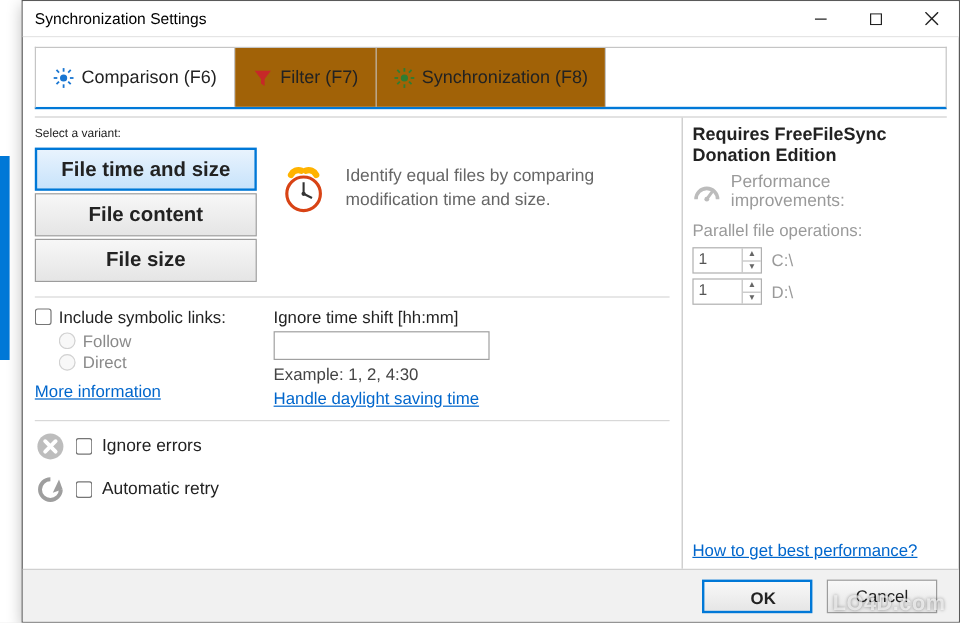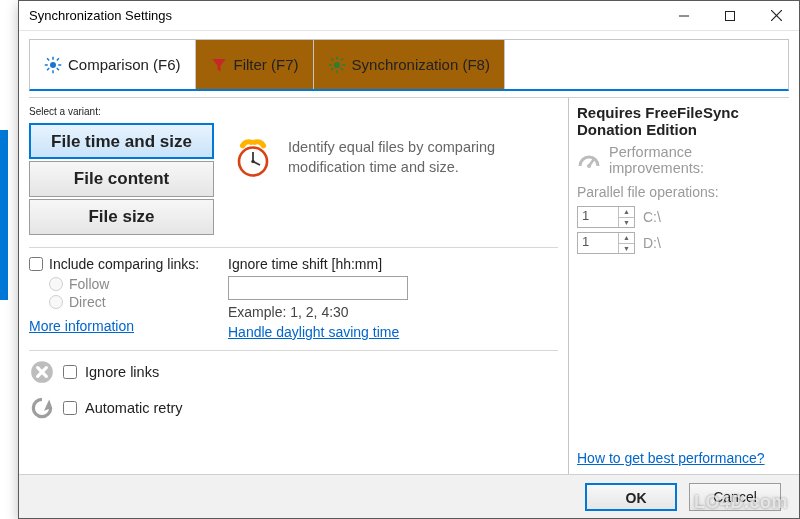--- a/index.html
+++ b/index.html
@@ -351,21 +351,21 @@
             </svg>
           </span>
           <span>Identify equal files by comparing modification time and size.</span>
         </div>
       </div>
 
       <div class="mid-row">
         <div class="symlinks">
           <div class="check-row">
             <input type="checkbox" style="">
-            <span>Include comparing links:</span>
+            <span>Include symbolic links:</span>
           </div>
           <div class="radio-group">
             <div class="radio-row">
               <input type="radio" disabled="" style="">
               <span>Follow</span>
             </div>
             <div class="radio-row">
               <input type="radio" disabled="" style="">
               <span>Direct</span>
             </div>
@@ -386,21 +386,21 @@
       <div class="errors-section">
         <div class="err-row">
           <span class="eicon">
             <svg viewBox="0 0 24 24" width="26" height="26">
                 <circle cx="12" cy="12" r="10" fill="#bdbdbd"></circle>
                 <line x1="8" y1="8" x2="16" y2="16" stroke="#fff" stroke-width="3" stroke-linecap="round"></line>
                 <line x1="16" y1="8" x2="8" y2="16" stroke="#fff" stroke-width="3" stroke-linecap="round"></line>
               </svg>
           </span>
           <input type="checkbox" style="">
-          <span>Ignore links</span>
+          <span>Ignore errors</span>
         </div>
         <div class="err-row">
           <span class="eicon">
             <svg viewBox="0 0 24 24" width="26" height="26">
                 <path d="M12 4 a8 8 0 1 0 8 8" fill="none" stroke="#9e9e9e" stroke-width="3"></path>
                 <path d="M20 4 L20 12 L12 12 Z" fill="#9e9e9e" transform="rotate(-20 20 8)"></path>
               </svg>
           </span>
           <input type="checkbox" style="">
           <span>Automatic retry</span>

